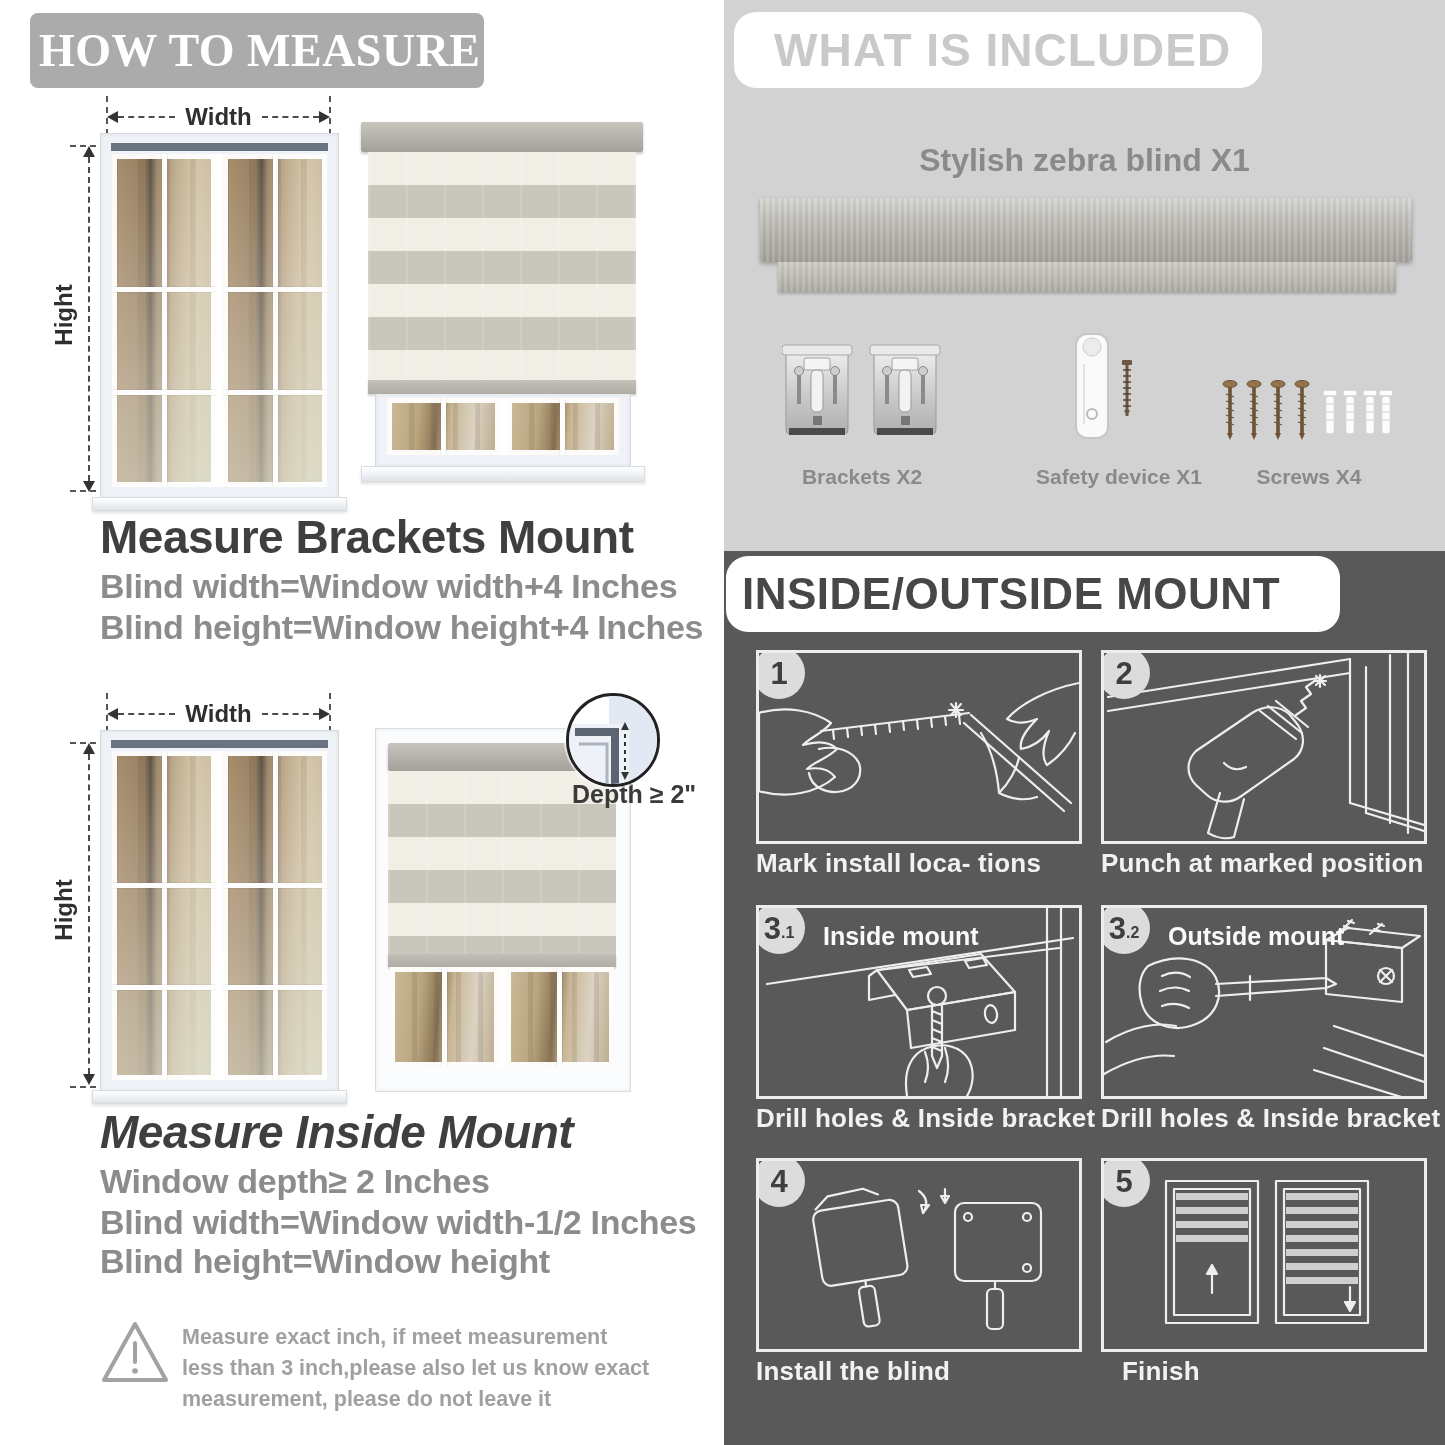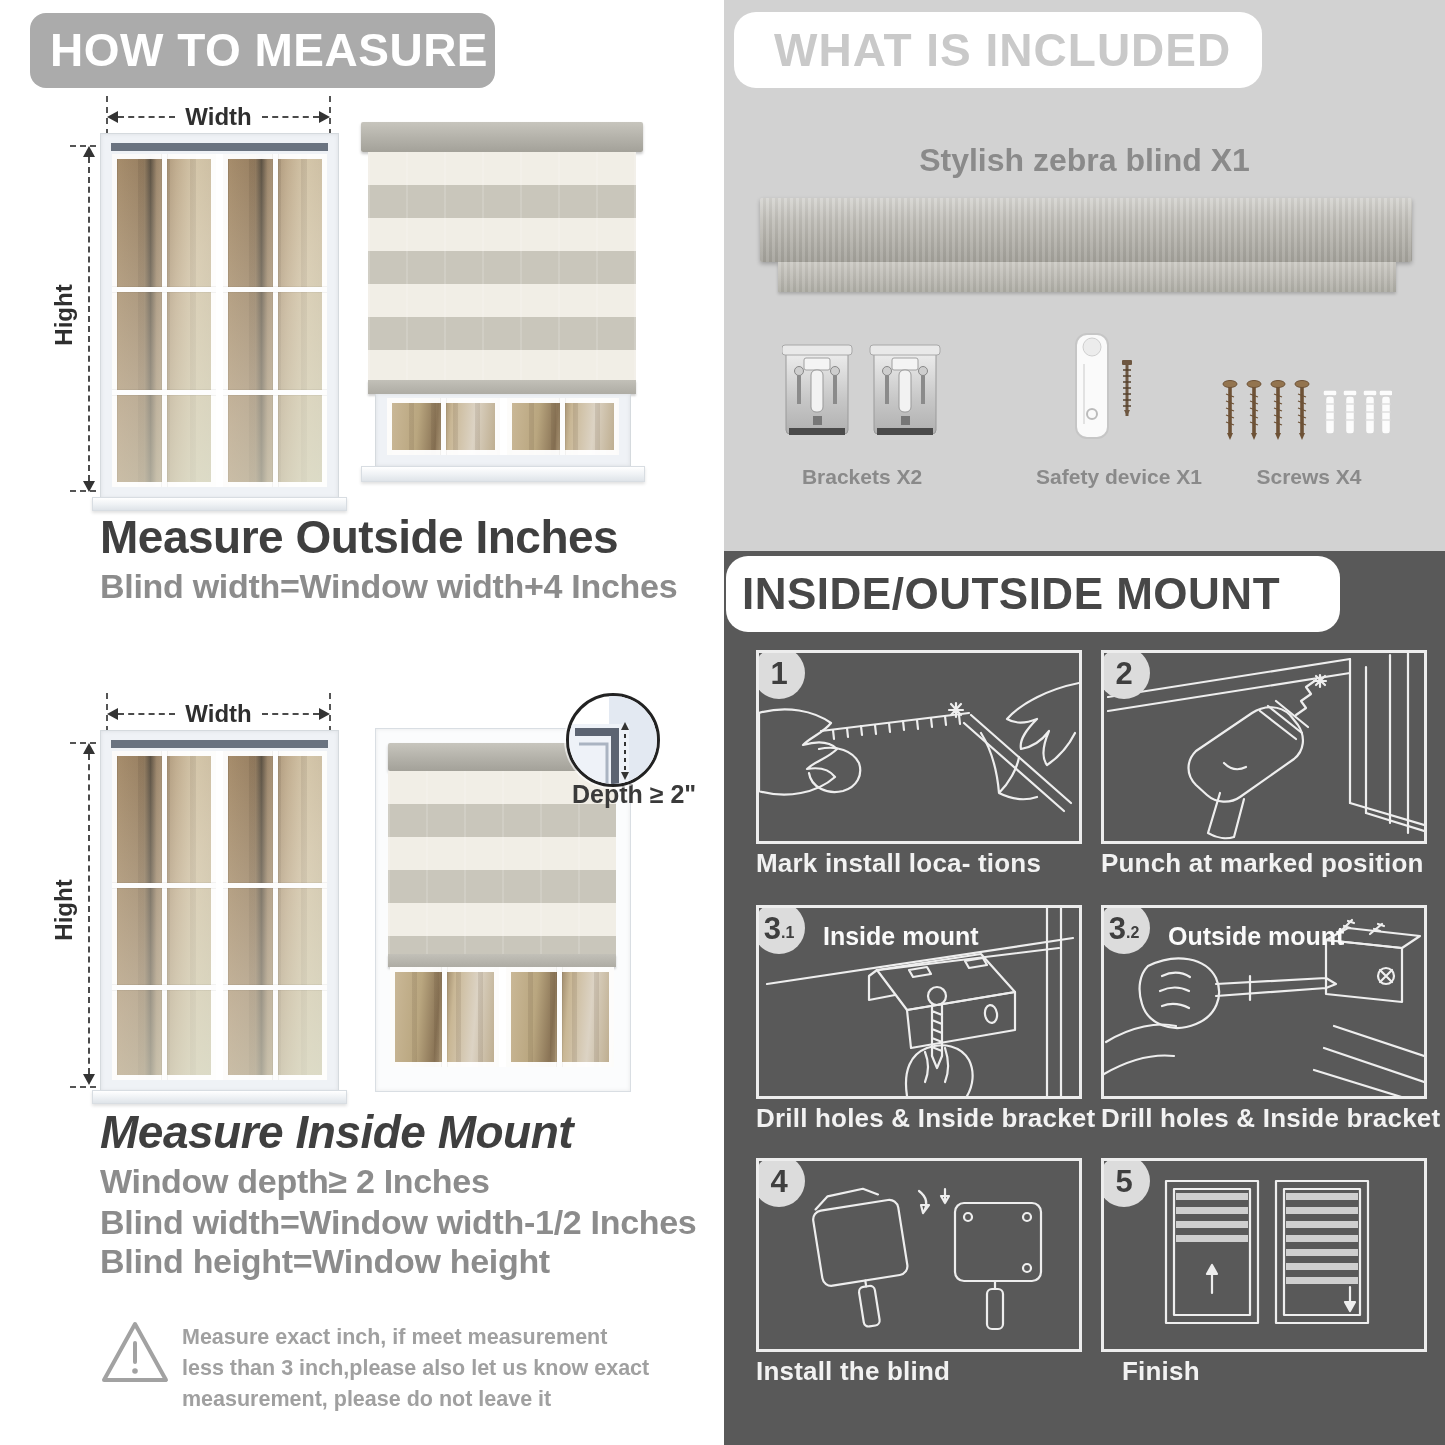--- a/index.html
+++ b/index.html
@@ -1,21 +1,21 @@
 <!DOCTYPE html>
 <html><head>
 <meta charset="utf-8">
 <style>
   html,body{margin:0;padding:0;background:#fff;}
   #page{position:relative;width:1445px;height:1445px;overflow:hidden;
         font-family:"Liberation Sans","DejaVu Sans",sans-serif;background:#ffffff;}
   .abs{position:absolute;}
   
-  .h1box{background:#ababab;border-radius:16px;color:#fff;font-weight:700;
-         font-size:46px;line-height:75px;padding-left:20px;letter-spacing:.5px;}
+  .h1box{background:#ababab;border-radius:8px;color:#fff;font-weight:700;
+         font-size:46px;line-height:75px;padding-left:9px;letter-spacing:.5px;font-family:Liberation Serif, serif;}
   .whitebox{background:#ffffff;border-radius:22px;font-weight:700;}
   
   .sec-title{font-size:46px;font-weight:700;color:#3f3f3f;letter-spacing:-.5px;}
   .sec-line{font-size:34px;font-weight:700;color:#8c8c8c;letter-spacing:-.3px;}
   .warn-text{font-size:21.5px;font-weight:600;color:#a0a0a0;line-height:31px;}
   
   .harrow{display:flex;align-items:center;}
   .harrow .dash{flex:1;border-top:2px dashed #4a4a4a;height:0;}
   .harrow .lbl{font-size:24px;font-weight:700;color:#2f2f2f;margin:0 10px;}
   .tri-l{width:0;height:0;border-top:6px solid transparent;border-bottom:6px solid transparent;border-right:11px solid #333;}
@@ -129,22 +129,23 @@
         <div class="casement glass-lower">
           <div class="m-v" style="left:calc(50% - 2.5px);"></div>
         </div>
         <div class="casement glass-lower">
           <div class="m-v" style="left:calc(50% - 2.5px);"></div>
         </div>
       </div>
     </div>
     <div class="abs sill" style="left:361px;top:466px;width:282px;height:14px;"></div>
 
-    <div class="abs sec-title" style="left:100px;top:510px;">Measure Outside Inches</div>
+    <div class="abs sec-title" style="left:100px;top:510px;">Measure Brackets Mount</div>
     <div class="abs sec-line" style="left:100px;top:567px;">Blind width=Window width+4 Inches</div>
+    <div class="abs sec-line" style="left:100px;top:608px;">Blind height=Window height+4 Inches</div>
 
     <div class="abs harrow" style="left:107px;top:701px;width:223px;height:26px;">
       <div class="tri-l"></div>
       <div class="dash"></div>
       <div class="lbl">Width</div>
       <div class="dash"></div>
       <div class="tri-r"></div>
     </div>
     <div class="abs vdash" style="left:106px;top:693px;height:50px;"></div>
     <div class="abs vdash" style="left:329px;top:693px;height:50px;"></div>

